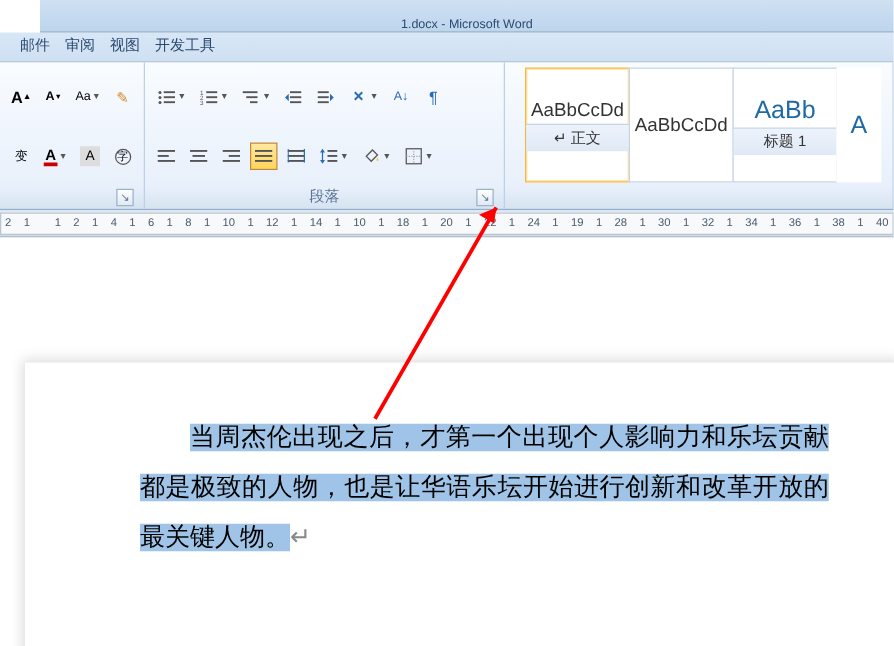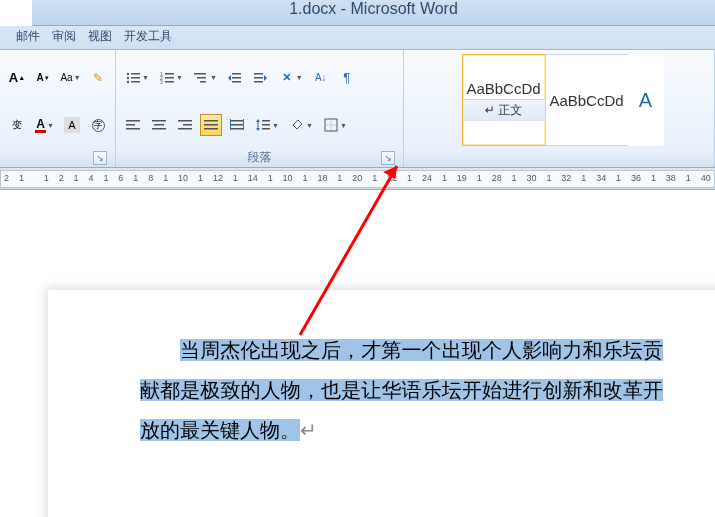--- a/index.html
+++ b/index.html
@@ -12,23 +12,23 @@
     position: relative;
     background: #fff;
   }
 
   
   .titlebar {
     height: 26px;
     background: linear-gradient(#cfe0f2, #bdd5ee);
     color: #2b4a6f;
     display: flex;
-    align-items: flex-start;
+    align-items: flex-end;
     justify-content: center;
-    font-size: 16px;
+    font-size: 10px;
     position: relative;
     border-bottom: 1px solid #8daac1;
     margin-left: 32px;
   }
 
   
   .tabs {
     height: 24px;
     background: linear-gradient(#d8e7f7, #cfe0f2);
     display: flex;
@@ -131,21 +131,20 @@
     border:1px solid #b8c6d3;
   }
   .ruler-labels { position:absolute; top:5px; left:0; right:0; display:flex; justify-content:space-between; padding:0 4px; font-size:9px;}
   .ruler-tick { flex:0 0 auto; }
 
   
   .docarea {
     background:#fff;
     position:relative;
     height: calc(517px - 26px - 24px - 118px - 22px);
-    margin-left: 28px;
   }
   .page {
     position:absolute;
     left: 20px;
     top: 100px;
     right: -40px;
     bottom: -40px;
     background:#fff;
     box-shadow: -2px -2px 10px rgba(0,0,0,0.15);
     padding: 40px 92px 40px 92px;
@@ -391,20 +390,24 @@
   <div class="group" style="flex:1; padding:4px 0 0 6px;gap:28px;">
     <div class="group-body" style="flex-direction:row;">
       <div class="style-tiles">
         <div class="style-tile active">
           <div class="style-preview">AaBbCcDd</div>
           <div class="style-name">↵ 正文</div>
         </div>
         <div class="style-tile">
           <div class="style-preview">AaBbCcDd</div>
         </div>
+        <div class="style-tile">
+          <div class="style-preview blue">AaBb</div>
+          <div class="style-name">标题 1</div>
+        </div>
         <div class="style-tile style-part">
           <div class="style-preview">A</div>
         </div>
       </div>
     </div>
     <div class="group-label">
       <span>样式</span>
     </div>
   </div>
 </div>

